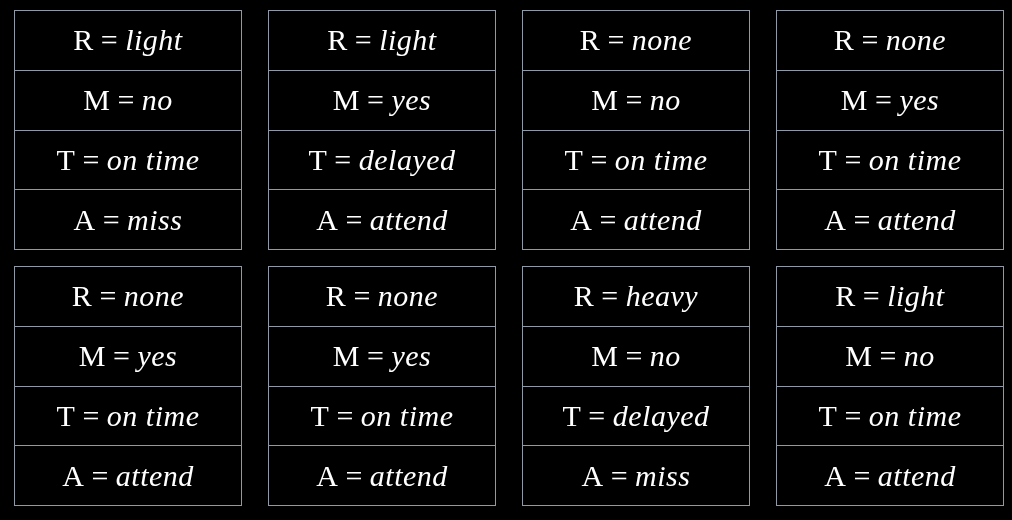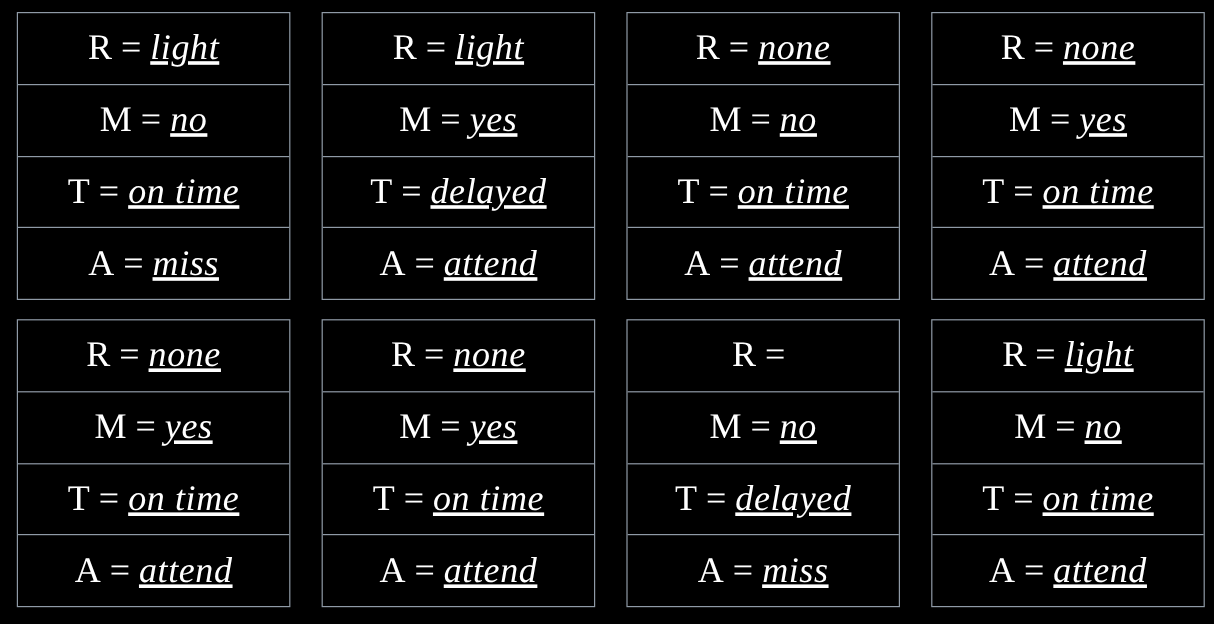--- a/index.html
+++ b/index.html
@@ -52,21 +52,20 @@
   }
   .key {
     font-style: normal;
   }
   .eq {
     font-style: normal;
     padding: 0 7px;
   }
   .val {
     font-style: italic;
-    text-decoration: underline;
   }
 </style>
 </head>
 <body>
 
 <div class="grid">
 
   <div class="card">
     <div class="row">
       <span class="key">R</span>
@@ -202,20 +201,21 @@
       <span class="key">A</span>
       <span class="eq">=</span>
       <span class="val">attend</span>
     </div>
   </div>
 
   <div class="card">
     <div class="row">
       <span class="key">R</span>
       <span class="eq">=</span>
+      <span class="val">heavy</span>
     </div>
     <div class="row">
       <span class="key">M</span>
       <span class="eq">=</span>
       <span class="val">no</span>
     </div>
     <div class="row">
       <span class="key">T</span>
       <span class="eq">=</span>
       <span class="val">delayed</span>

